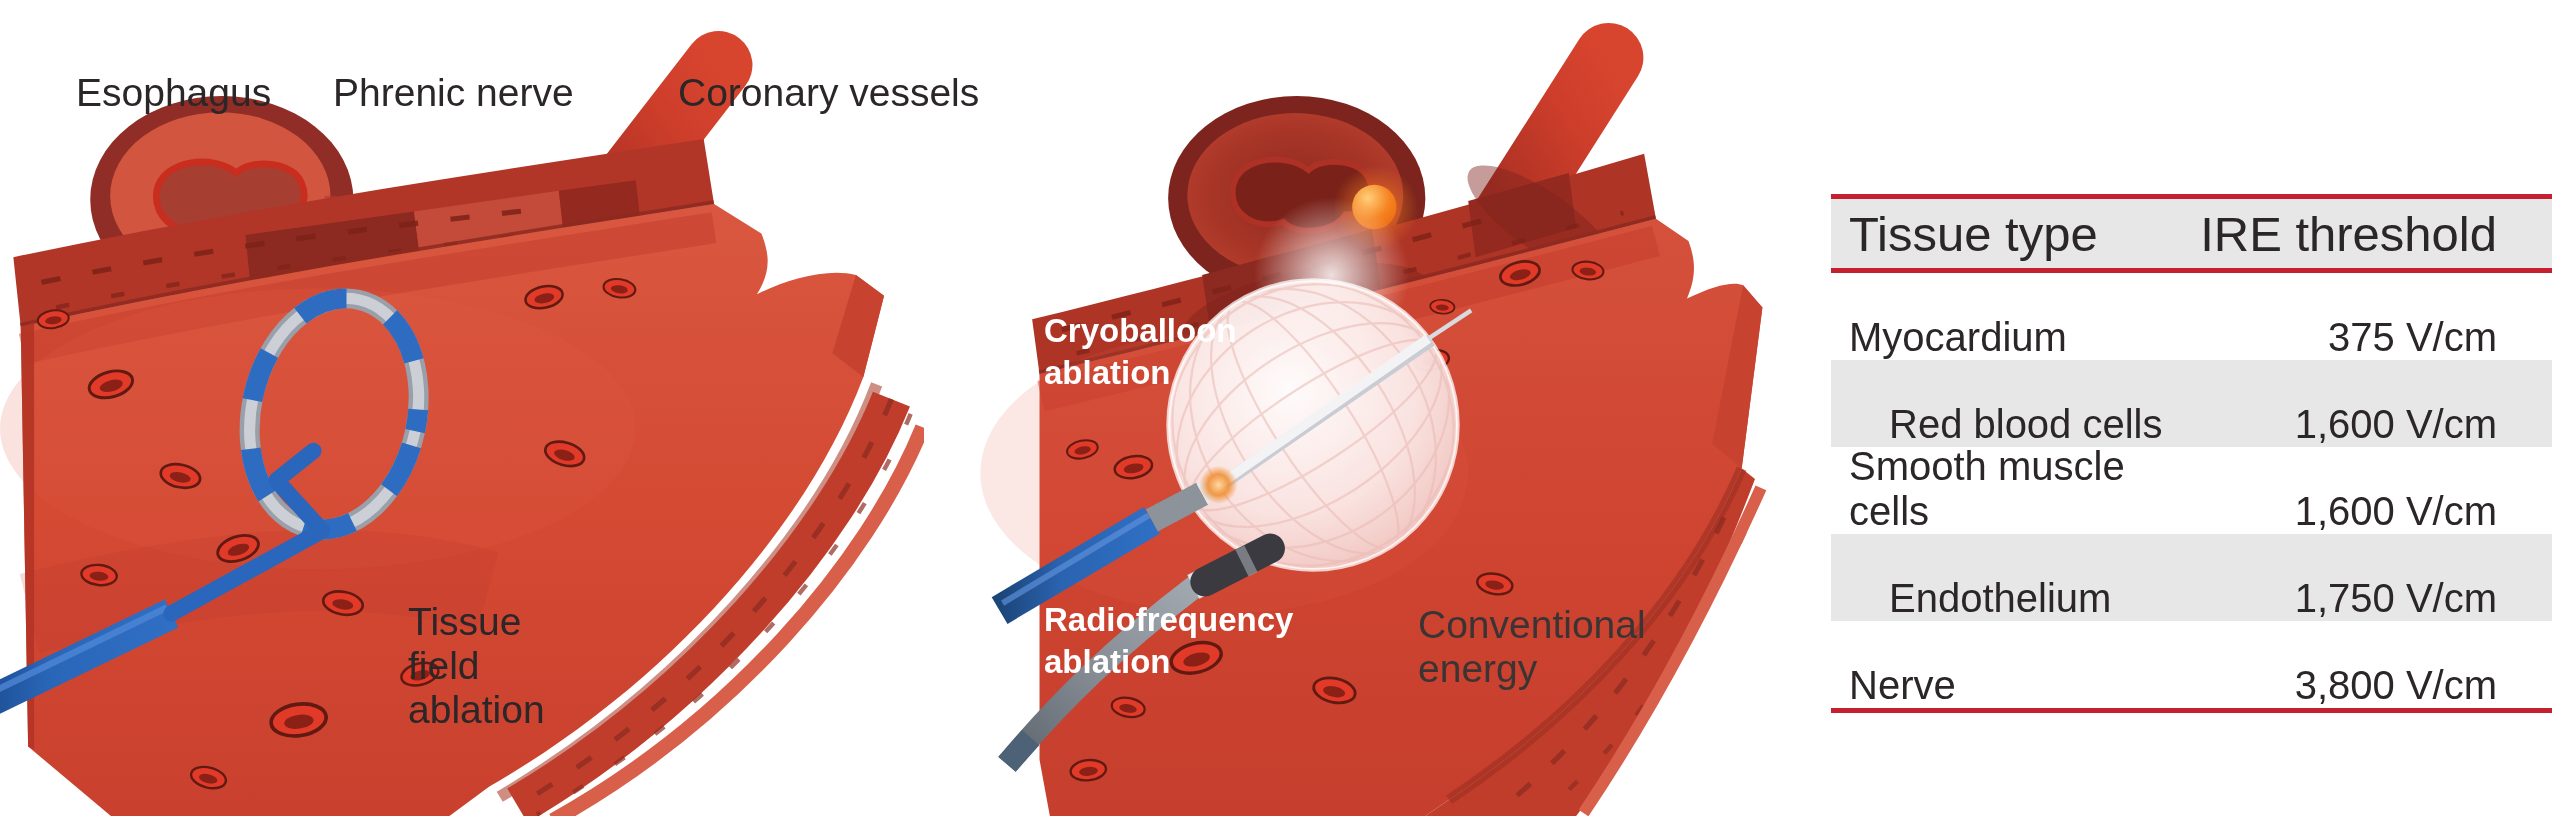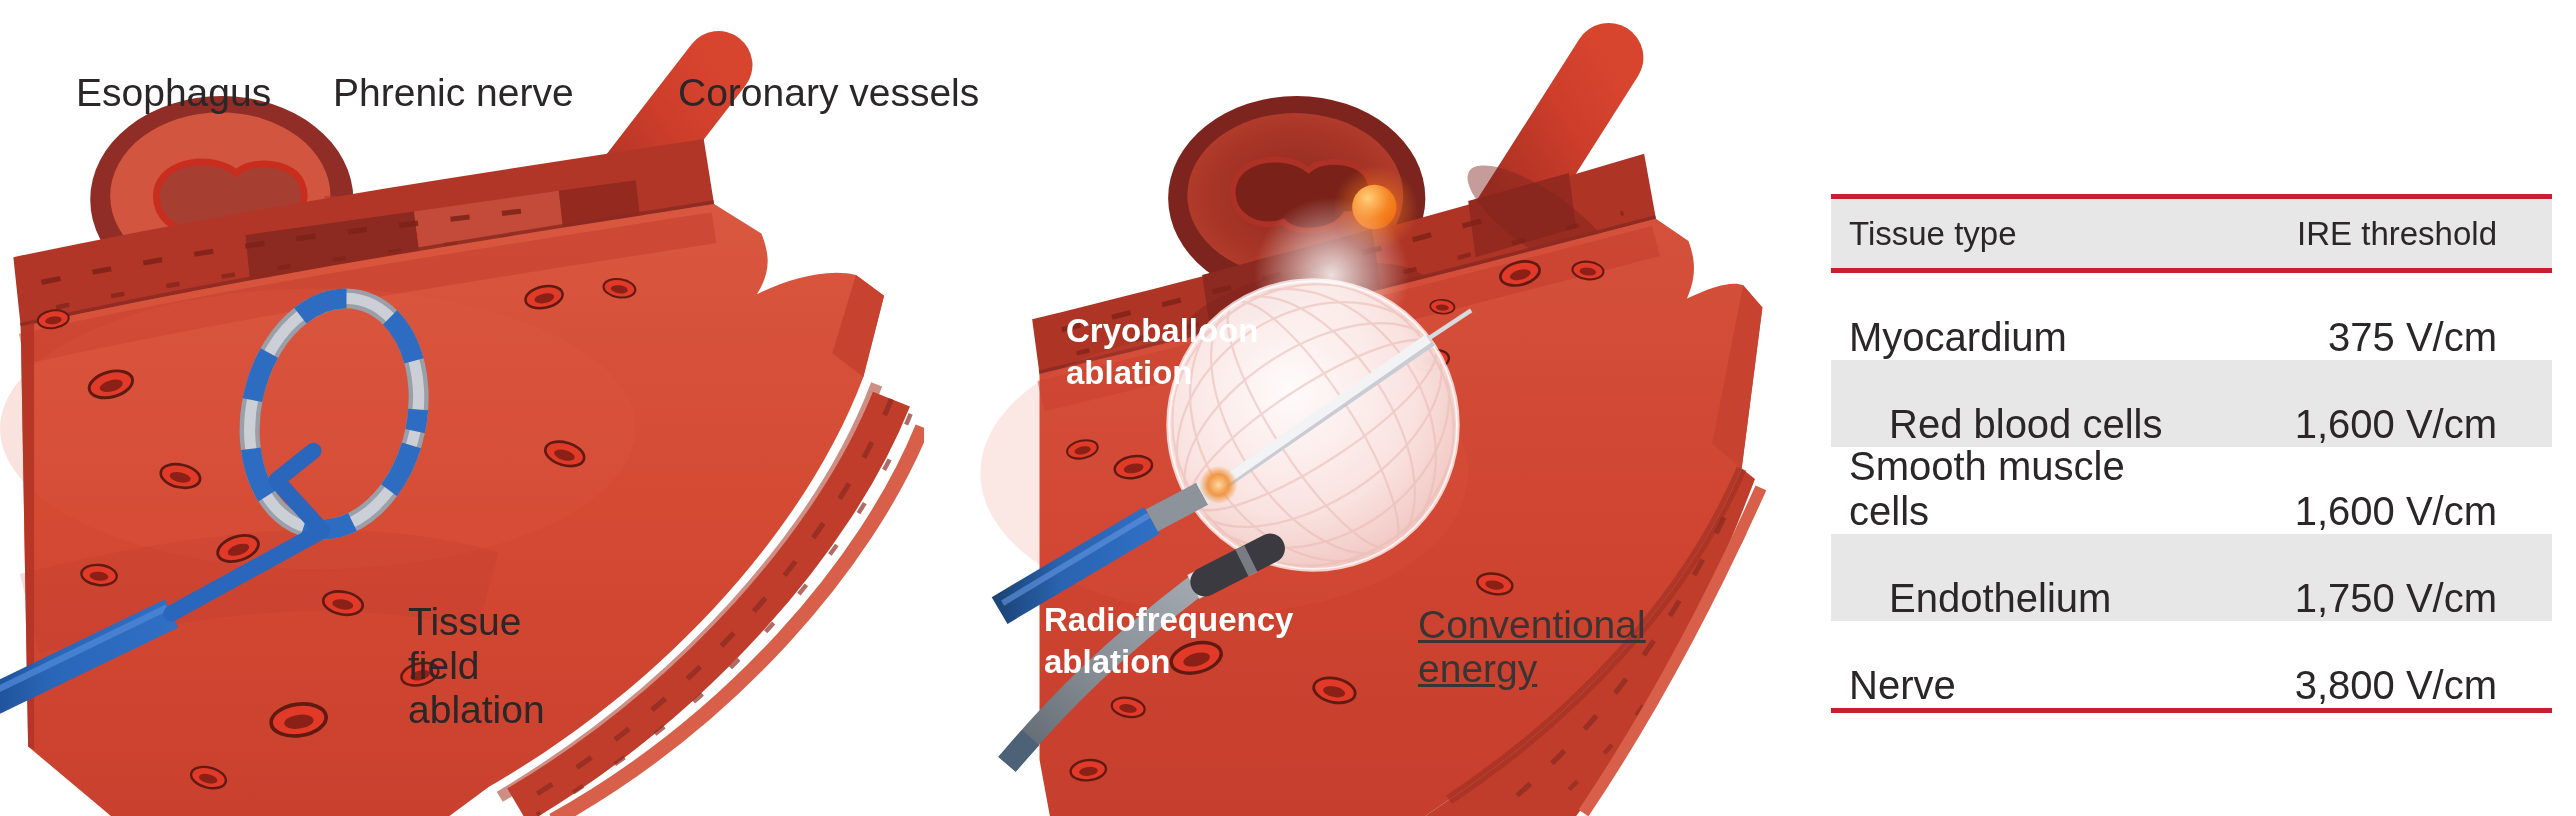--- a/index.html
+++ b/index.html
@@ -9,21 +9,21 @@
   #panel-left{left:0;width:924px;}
   #panel-middle{left:958px;width:880px;}
   .panel svg{display:block;width:100%;height:100%;}
   .lbl{position:absolute;color:#2b2627;font-size:39px;line-height:44px;white-space:nowrap;}
   .lbl-white{color:#ffffff;font-weight:700;font-size:33px;line-height:42px;}
   .lbl-dim{color:#3a3435;}
   
   .ire-table{position:absolute;left:1831px;top:194px;width:721px;
              border-top:5.2px solid #c5202f;border-bottom:5.2px solid #c5202f;color:#2b2627;}
   .t-header{display:flex;align-items:center;height:69px;background:#e7e7e8;
-            border-bottom:5.2px solid #c5202f;font-size:33px;}
+            border-bottom:5.2px solid #c5202f;font-size:49px;}
   .t-row{display:flex;align-items:flex-end;height:87px;font-size:40px;background:#ffffff;}
   .t-row.striped{background:#e7e7e8;padding-left:40px;}
   .cell-tissue{flex:1;padding-left:18px;}
   .cell-threshold{width:318px;text-align:right;padding-right:55px;}
 </style>
 </head>
 <body>
 
 <div class="canvas">
 
@@ -269,31 +269,31 @@
   <div class="lbl" style="left:76px;top:71px;">Esophagus</div>
   <div class="lbl" style="left:678px;top:71px;">Coronary vessels</div>
   <div class="lbl" style="left:333px;top:71px;">Phrenic nerve</div>
 
   <div class="lbl" style="left:408px;top:600px;">
     <div>Tissue</div>
     <div>field</div>
     <div>ablation</div>
   </div>
 
-  <div class="lbl lbl-white" style="left:1044px;top:310px;margin-left:22px;">
+  <div class="lbl lbl-white" style="left:1044px;top:310px;">
     <div>Cryoballoon</div>
     <div>ablation</div>
   </div>
 
   <div class="lbl lbl-white" style="left:1044px;top:599px;">
     <div>Radiofrequency</div>
     <div>ablation</div>
   </div>
 
-  <div class="lbl lbl-dim" style="left:1418px;top:603px;line-height:44px;text-decoration:underline;">
+  <div class="lbl lbl-dim" style="left:1418px;top:603px;line-height:44px;">
     <div>Conventional</div>
     <div>energy</div>
   </div>
 
   <div class="ire-table">
     <div class="t-header">
       <div class="cell-tissue">Tissue type</div>
       <div class="cell-threshold">IRE threshold</div>
     </div>
     <div class="t-row">

